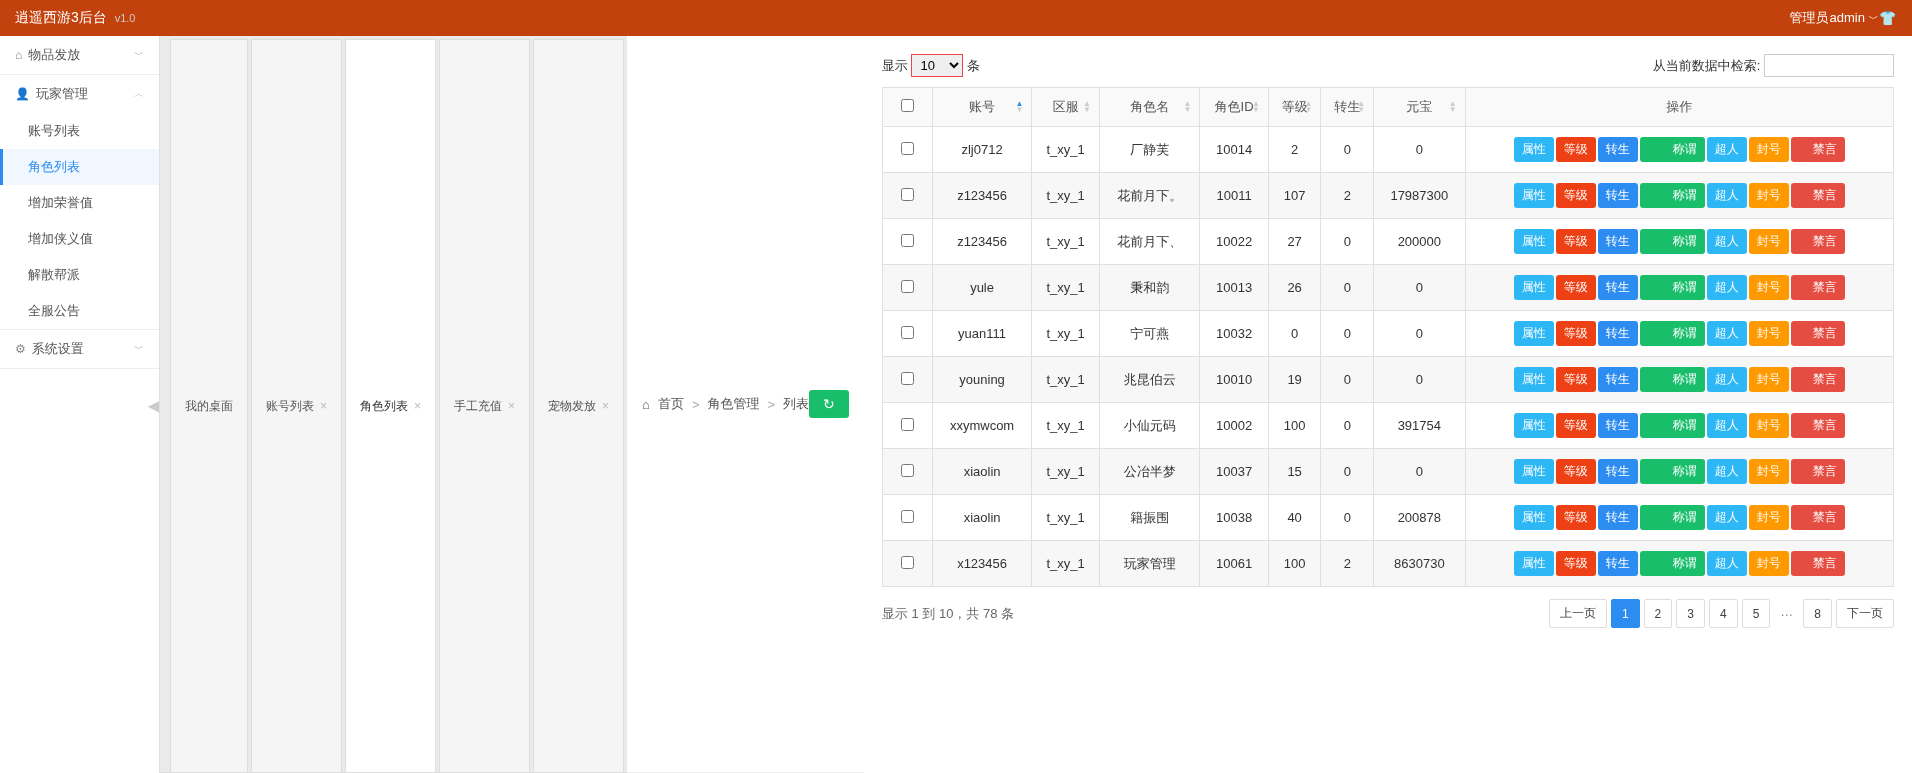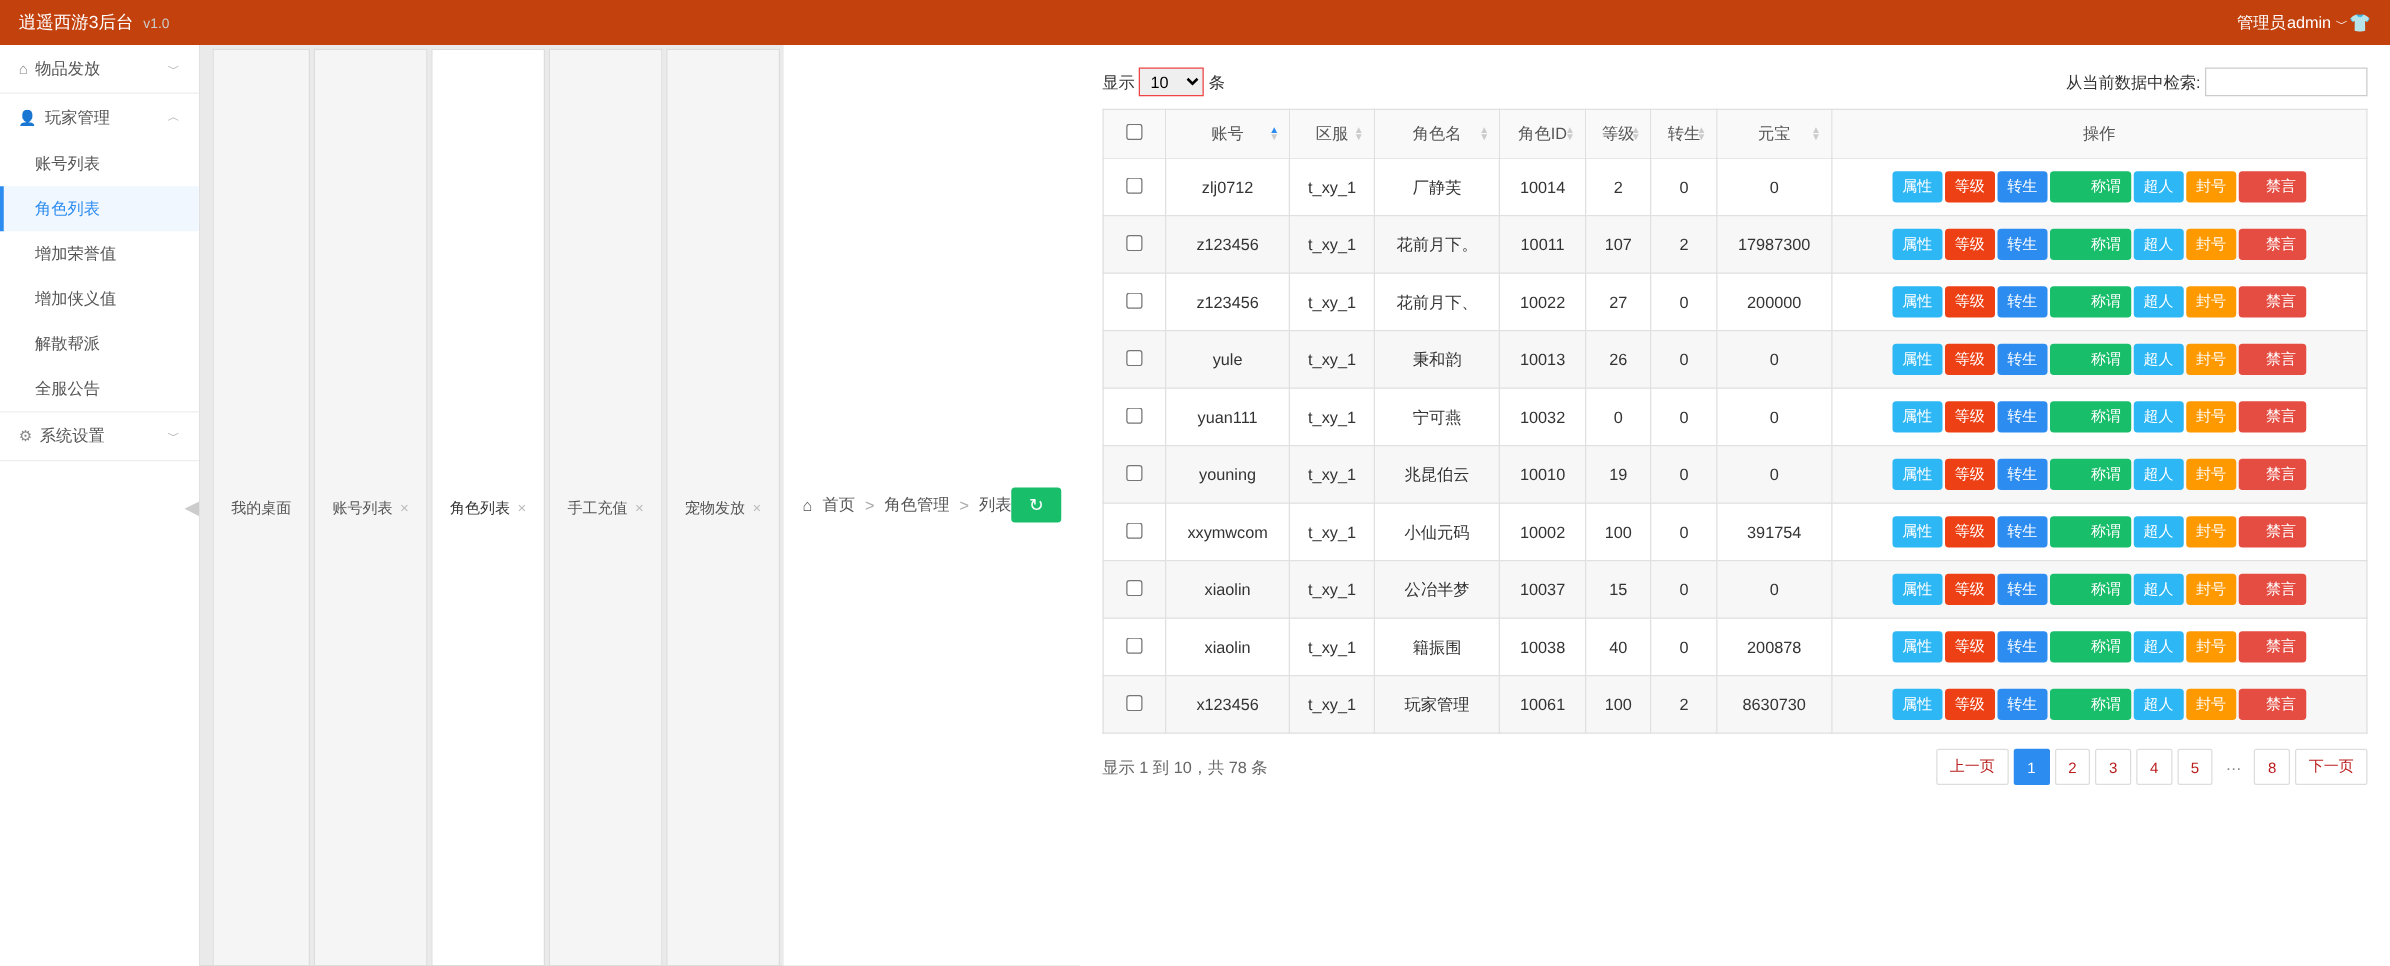--- a/index.html
+++ b/index.html
@@ -64,21 +64,21 @@
 .btn-blue { background: #2db7f5; }
 .btn-red { background: #ed4014; }
 .btn-sky { background: #2d8cf0; }
 .btn-green { background: #19be6b; padding-left: 33px; }
 .btn-orange { background: #ff9900; }
 .btn-darkred { background: #e54d42; padding-left: 22px; }
 
 
 .tbl-foot { display: flex; justify-content: space-between; align-items: center; margin-top: 12px; font-size: 13px; color: #666; }
 .pagination { display: flex; gap: 4px; }
-.page-btn { border: 1px solid #ddd; background: #fff; padding: 5px 10px; cursor: pointer; font-size: 12px; color: #b91c1c; border-radius: 2px; }
+.page-btn { border: 1px solid #ddd; background: #fff; padding: 5px 10px; cursor: pointer; font-size: 12px; color: #404040; border-radius: 2px; }
 .page-btn.active { background: #2d8cf0; color: #fff; border-color: #2d8cf0; }
 .page-ellipsis { padding: 5px 6px; color: #888; }
 </style>
 </head>
 <body>
 
 <div class="top-header">
   <div class="logo">
     <span>逍遥西游3后台</span>
     <span class="ver">v1.0</span>

